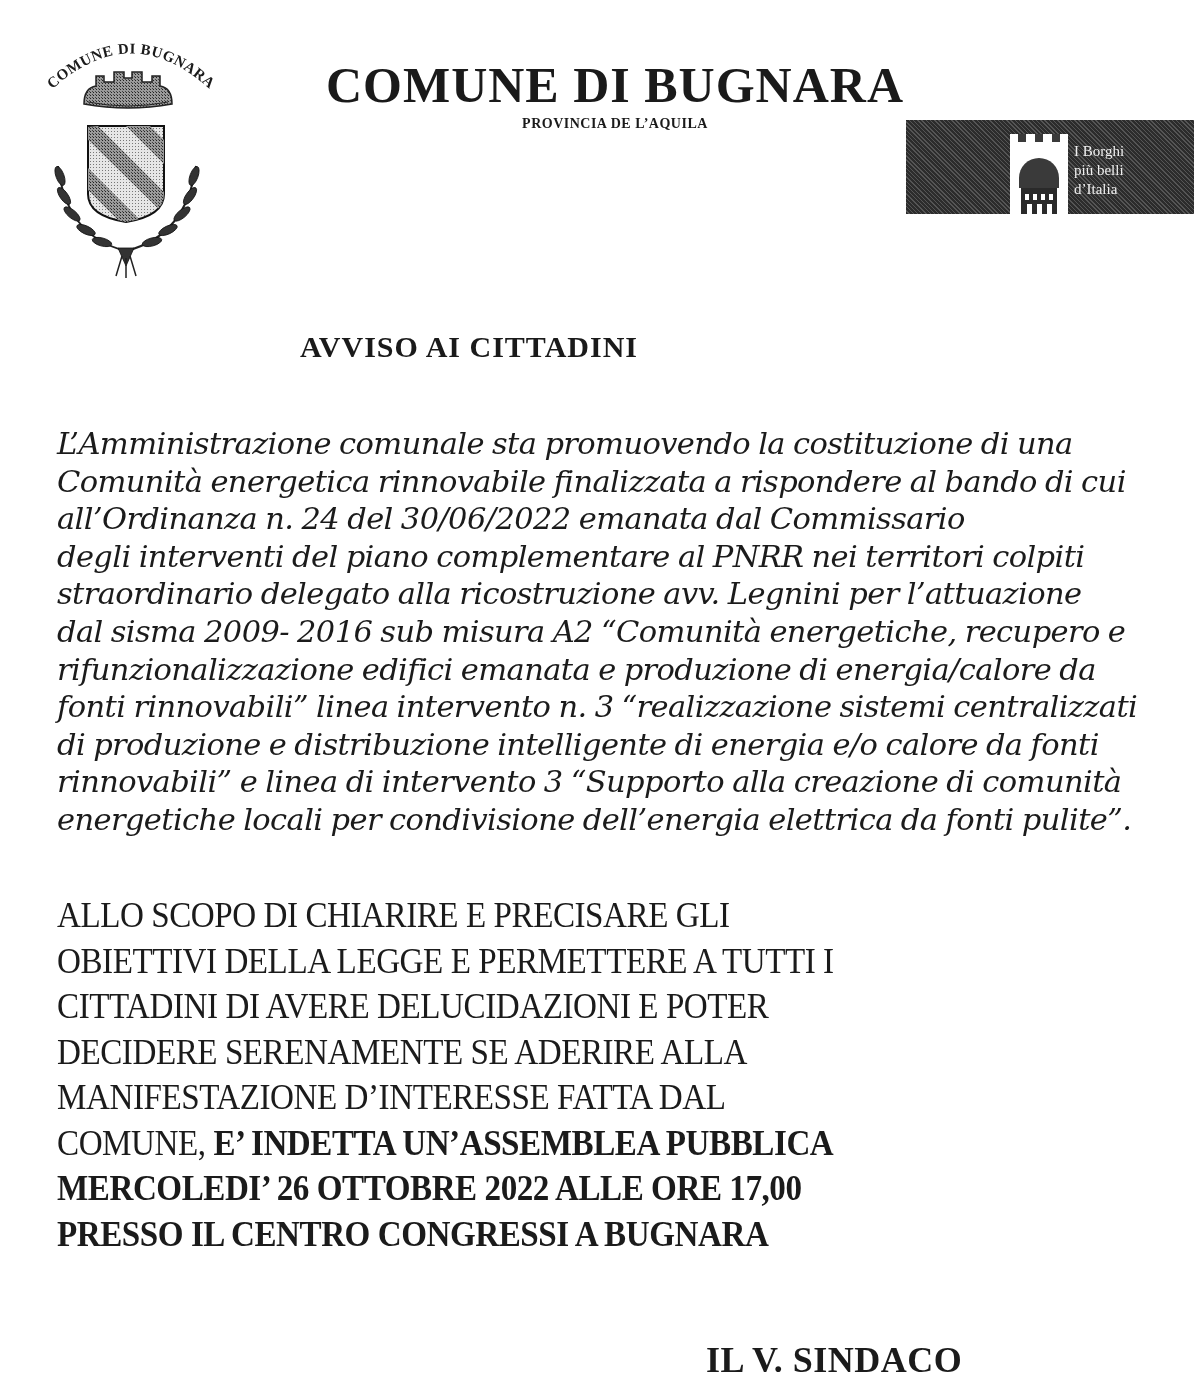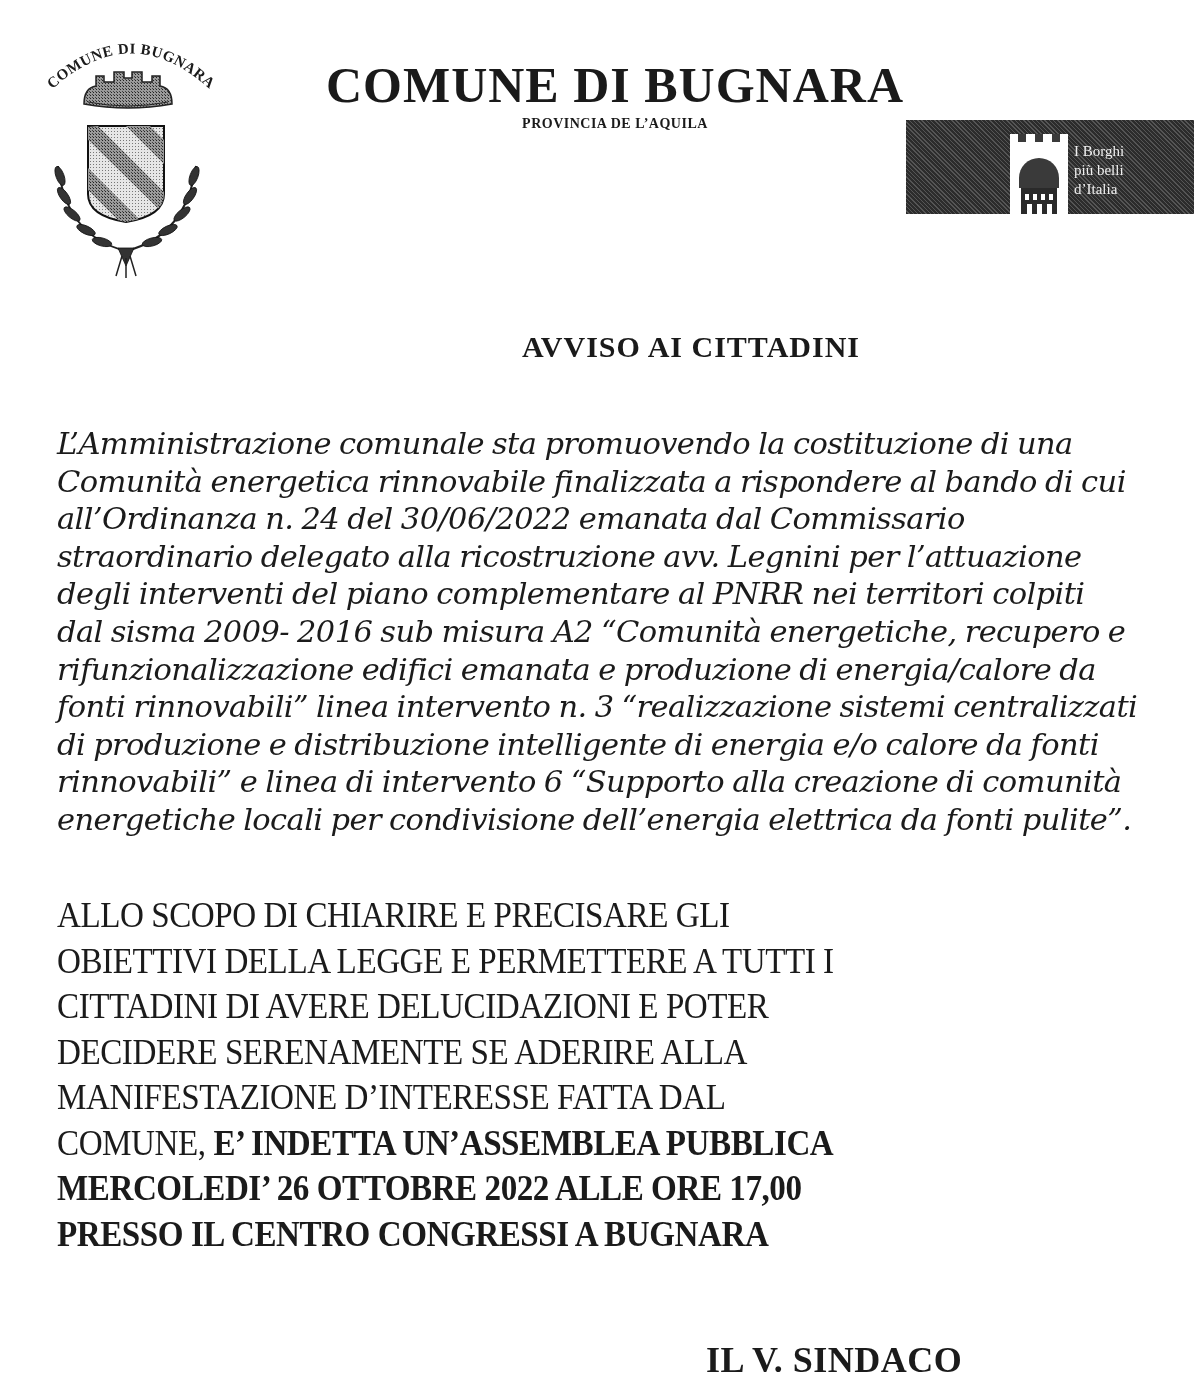--- a/index.html
+++ b/index.html
@@ -37,21 +37,21 @@
       position: absolute; top: 6px; width: 4px; height: 6px; background: #fff;
     }
     .borghi .facade-door {
       position: absolute; top: 16px; width: 5px; height: 10px; background: #fff;
     }
     .borghi-text {
       position: absolute; left: 168px; top: 22px; width: 86px;
       color: #f0f0f0; font-size: 15px; line-height: 19px; font-family: "Liberation Serif", serif;
     }
     .notice-title {
-      position: absolute; left: 300px; top: 330px; width: 560px; text-align: right;
+      position: absolute; left: 300px; top: 330px; width: 560px; text-align: left;
       font-size: 30px; font-weight: bold; letter-spacing: 1px; color: #1a1a1a;
     }
     .body-text {
       position: absolute; left: 57px; top: 425px; width: 1110px;
       font-size: 30.5px; line-height: 37.6px; color: #1b1b1b;
       font-family: "DejaVu Serif", "Liberation Serif", serif; letter-spacing: -0.6px;
       word-spacing: -1px;
       font-style: italic;
     }
     .body-text .line { display: block; white-space: nowrap; }
@@ -148,27 +148,27 @@
     <div>d’Italia</div>
   </div>
 </div>
 
 <div class="notice-title">AVVISO AI CITTADINI</div>
 
 <div class="body-text">
   <span class="line">L’Amministrazione comunale sta promuovendo la costituzione di una</span>
   <span class="line">Comunità energetica rinnovabile finalizzata a rispondere al bando di cui</span>
   <span class="line">all’Ordinanza n. 24 del 30/06/2022 emanata dal Commissario</span>
+  <span class="line">degli interventi del piano complementare al PNRR nei territori colpiti</span>
   <span class="line">straordinario delegato alla ricostruzione avv. Legnini per l’attuazione</span>
-  <span class="line">degli interventi del piano complementare al PNRR nei territori colpiti</span>
   <span class="line">dal sisma 2009- 2016 sub misura A2 “Comunità energetiche, recupero e</span>
   <span class="line">rifunzionalizzazione edifici emanata e produzione di energia/calore da</span>
   <span class="line">fonti rinnovabili” linea intervento n. 3 “realizzazione sistemi centralizzati</span>
   <span class="line">di produzione e distribuzione intelligente di energia e/o calore da fonti</span>
-  <span class="line">rinnovabili” e linea di intervento 6 “Supporto alla creazione di comunità</span>
+  <span class="line">rinnovabili” e linea di intervento 3 “Supporto alla creazione di comunità</span>
   <span class="line">energetiche locali per condivisione dell’energia elettrica da fonti pulite”.</span>
 </div>
 
 <div class="caps-text">
   <span class="line">ALLO SCOPO DI CHIARIRE E PRECISARE GLI</span>
   <span class="line">OBIETTIVI DELLA LEGGE E PERMETTERE A TUTTI I</span>
   <span class="line">CITTADINI DI  AVERE DELUCIDAZIONI E POTER</span>
   <span class="line">DECIDERE SERENAMENTE SE ADERIRE ALLA</span>
   <span class="line">MANIFESTAZIONE D’INTERESSE FATTA DAL</span>
   <span class="line"><span>COMUNE, </span><span class="bold">E’ INDETTA UN’ASSEMBLEA PUBBLICA</span></span>

